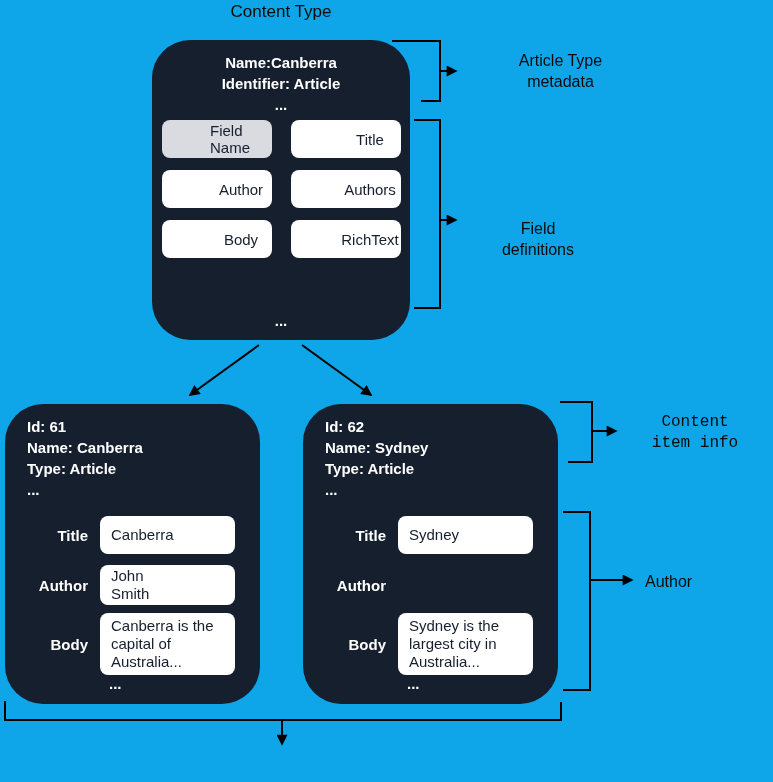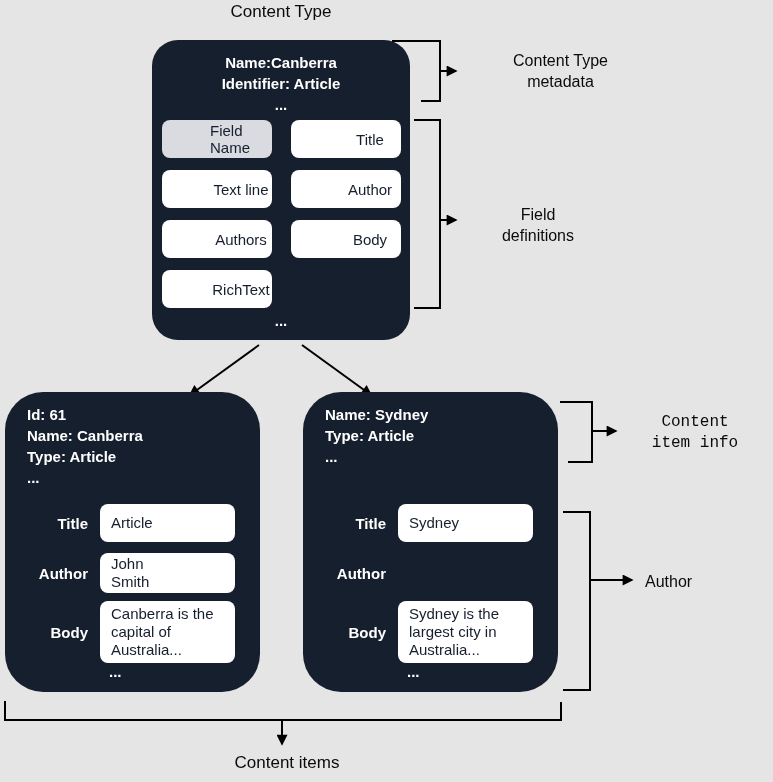--- a/index.html
+++ b/index.html
@@ -1,57 +1,57 @@
 <!DOCTYPE html>
 <html style="--box-bg: #161F2E; --header-chip-bg: #D9DBE1; --value-bg: #FFFFFF; --line: #000000; --text-on-dark: #FFFFFF;"><head>
 <meta charset="utf-8">
 <style>
   html,body { margin:0; padding:0; background:#ffffff; }
-  .canvas { position:relative; width:773px; height:782px; background:#e5e5e5;
+  .canvas { position:relative; width:773px; height:782px; background:#0ea5e9;
             font-family:"Liberation Sans", sans-serif; color:#000; overflow:hidden; }
 
   .diagram-title { position:absolute; top:2px; left:152px; width:258px;
                    text-align:center; font-size:17px; color:#0b0b0b; }
 
   .connectors { position:absolute; left:0; top:0; width:773px; height:782px; pointer-events:none; }
   .line { fill:none; stroke:var(--line,#000); stroke-width:2; }
   .ah-fill { fill:var(--line,#000); stroke:none; }
 
   .darkbox { position:absolute; background:var(--box-bg,#161F2E); border-radius:38px; color:var(--text-on-dark,#fff); }
-  .ct-box { left:152px; top:40px; width:258px; height:300px;border-radius:26px; }
+  .ct-box { left:152px; top:40px; width:258px; height:300px; }
 
   .box-header { position:absolute; top:12px; left:0; right:0; text-align:center;
                 font-weight:bold; font-size:15px; line-height:21px; }
   .chip-grid { position:absolute; left:10px; top:80px; display:grid;
                grid-template-columns:110px 110px; column-gap:19px; row-gap:12px; }
   .chip { height:38px; border-radius:8px; background:var(--value-bg,#fff); color:#161f2e;
           display:flex; align-items:center; justify-content:center; font-size:15px;padding-left:48px; }
   .chip.hdr { background:var(--header-chip-bg,#D9DBE1); }
   .box-more { position:absolute; left:0; right:0; top:272px; text-align:center;
               font-weight:bold; font-size:15px; }
 
-  .item-box { top:392px; width:255px; height:300px; }
+  .item-box { top:404px; width:255px; height:300px; }
   .item-left { left:5px; }
   .item-right { left:303px; }
   .item-header { position:absolute; top:12px; left:22px; right:8px;
                  font-weight:bold; font-size:15px; line-height:21px; }
   .field-row { position:absolute; left:0; width:100%; display:flex; align-items:center; }
   .row-0 { top:112px; height:38px; }
   .row-1 { top:161px; height:40px; }
   .row-2 { top:209px; height:62px; }
   .field-label { flex:0 0 95px; box-sizing:border-box; text-align:right; padding-right:12px;
                  font-weight:bold; font-size:15px; }
   .field-value { width:135px; height:100%; box-sizing:border-box; background:var(--value-bg,#fff);
                  border-radius:8px; color:#161f2e; font-size:15px; line-height:18px;
                  padding:2px 11px; display:flex; align-items:center; white-space:pre-line; }
   .fields-more { position:absolute; left:104px; top:271px; font-weight:bold; font-size:15px; }
 
   .note { position:absolute; font-size:16px; line-height:21px; text-align:center; color:#0b0b0b; }
   .note-metadata { left:488px; top:50px; width:145px; }
-  .note-fielddefs { left:493px; top:204px; width:90px; }
+  .note-fielddefs { left:493px; top:218px; width:90px; }
   .note-iteminfo { left:640px; top:412px; width:110px;font-family:Liberation Mono, monospace; }
   .note-fields { left:645px; top:571px; text-align:left; }
   .bottom-label { position:absolute; left:177px; top:753px; width:220px; text-align:center;
                   font-size:17px; color:#0b0b0b; }
 </style>
 </head>
 <body>
 
 <div class="canvas">
 
@@ -79,72 +79,71 @@
 
   <div class="darkbox ct-box">
     <div class="box-header">
       <div>Name:Canberra</div>
       <div>Identifier: Article</div>
       <div>...</div>
     </div>
     <div class="chip-grid">
       <div class="chip hdr">Field Name</div>
       <div class="chip">Title</div>
-      <div class="chip">Text line</div>
       <div class="chip">Author</div>
       <div class="chip">Authors</div>
       <div class="chip">Body</div>
       <div class="chip">RichText</div>
     </div>
     <div class="box-more">...</div>
   </div>
 
   <div class="darkbox item-box item-left">
     <div class="item-header">
       <div>Id: 61</div>
       <div>Name: Canberra</div>
       <div>Type: Article</div>
       <div>...</div>
     </div>
     <div class="field-row row-0">
       <div class="field-label">Title</div>
-      <div class="field-value">Article</div>
+      <div class="field-value">Canberra</div>
     </div>
     <div class="field-row row-1">
       <div class="field-label">Author</div>
       <div class="field-value">John
 Smith</div>
     </div>
     <div class="field-row row-2">
       <div class="field-label">Body</div>
       <div class="field-value">Canberra is the capital of Australia...</div>
     </div>
     <div class="fields-more">...</div>
   </div>
 
   <div class="darkbox item-box item-right">
     <div class="item-header">
+      <div>Id: 62</div>
       <div>Name: Sydney</div>
       <div>Type: Article</div>
       <div>...</div>
     </div>
     <div class="field-row row-0">
       <div class="field-label">Title</div>
       <div class="field-value">Sydney</div>
     </div>
     <div class="field-row row-1">
       <div class="field-label">Author</div>
     </div>
     <div class="field-row row-2">
       <div class="field-label">Body</div>
       <div class="field-value">Sydney is the largest city in Australia...</div>
     </div>
     <div class="fields-more">...</div>
   </div>
 
-  <div class="note note-metadata">Content Type metadata</div>
+  <div class="note note-metadata">Article Type metadata</div>
   <div class="note note-fielddefs">Field definitions</div>
   <div class="note note-iteminfo">Content item info</div>
   <div class="note note-fields">Author</div>
 
-  <div class="bottom-label">Content items</div>
 
 </div>
 
 </body></html>

